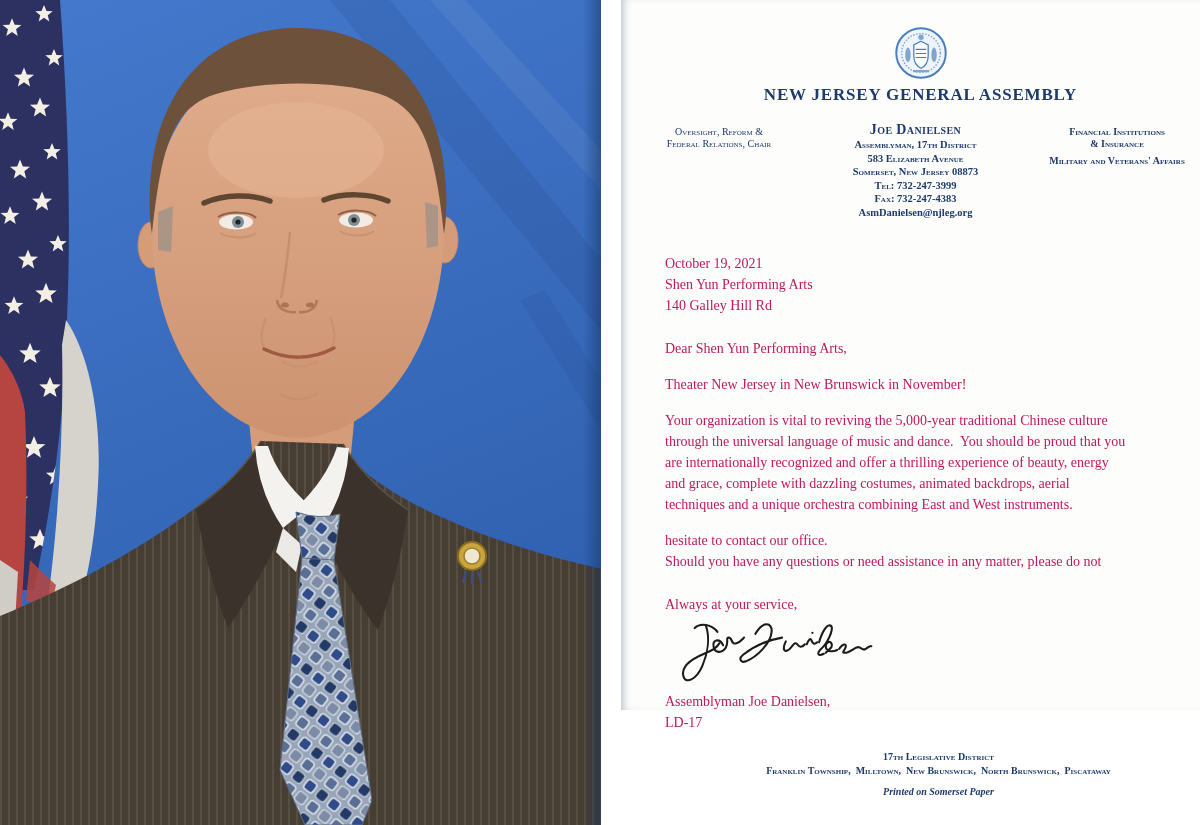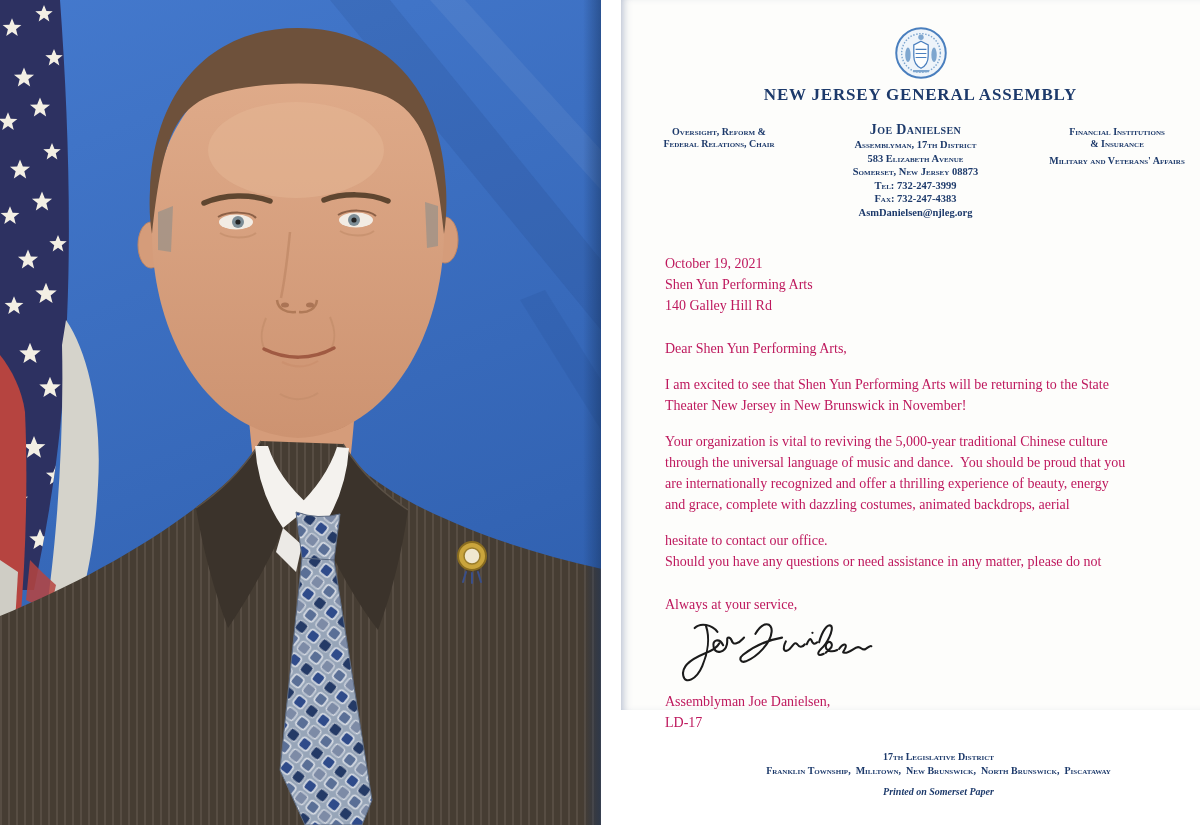--- a/index.html
+++ b/index.html
@@ -11,21 +11,21 @@
   .photo svg{display:block;}
 
   
   .letter{position:absolute;left:601px;top:0;width:599px;height:710px;background:#fdfdfb;
           color:#222;box-shadow:inset 7px 0 9px -5px rgba(90,110,150,.45);margin-left:20px;}
   .lh-seal{display:block;margin:26px auto 5px auto;}
   .lh-title{text-align:center;color:#1d3a6b;font-weight:bold;font-size:17px;
             letter-spacing:.8px;font-family:"Liberation Serif",serif;}
   .lh-row{display:flex;margin-top:17px;color:#1d3a6b;}
   .lh-col{text-align:center;}
-  .lh-col.left{width:196px;font-size:10px;line-height:12px;font-variant:small-caps;font-weight:bold;
+  .lh-col.left{width:196px;font-size:10px;line-height:12px;font-variant:small-caps;font-weight:normal;
                padding-top:4px;}
   .lh-col.center{flex:1;font-size:10.5px;line-height:13.5px;font-variant:small-caps;font-weight:bold;}
   .lh-col.center .name{font-size:14px;line-height:16px;letter-spacing:.4px;}
   .lh-col.center .email{font-variant:normal;font-weight:bold;font-size:10.5px;}
   .lh-col.right{width:206px;font-size:10px;line-height:12px;font-variant:small-caps;font-weight:bold;
                 padding-top:4px;}
   .lh-col.right .mv{margin-top:5px;}
 
   .body-block{margin-left:44px;margin-top:34px;width:520px;font-size:14px;color:#be185d;}
   .line{white-space:pre;line-height:21px;}
@@ -222,29 +222,29 @@
   </div>
 
   <div class="body-block">
     <div class="line">October 19, 2021</div>
     <div class="line">Shen Yun Performing Arts</div>
     <div class="line">140 Galley Hill Rd</div>
 
     <div class="line gap-lg">Dear Shen Yun Performing Arts,</div>
 
     <div class="gap-md">
-      <div class="line">I am excited to see that Shen Yun Performing Arts will be returning to the State</div>
       <div class="line">Theater New Jersey in New Brunswick in November!</div>
     </div>
 
     <div class="gap-md">
       <div class="line">Your organization is vital to reviving the 5,000-year traditional Chinese culture</div>
       <div class="line">through the universal language of music and dance.  You should be proud that you</div>
       <div class="line">are internationally recognized and offer a thrilling experience of beauty, energy</div>
       <div class="line">and grace, complete with dazzling costumes, animated backdrops, aerial</div>
+      <div class="line">techniques and a unique orchestra combining East and West instruments.</div>
     </div>
 
     <div class="gap-md">
       <div class="line">hesitate to contact our office.</div>
       <div class="line">Should you have any questions or need assistance in any matter, please do not</div>
     </div>
 
     <div class="line gap-lg">Always at your service,</div>
 
     

